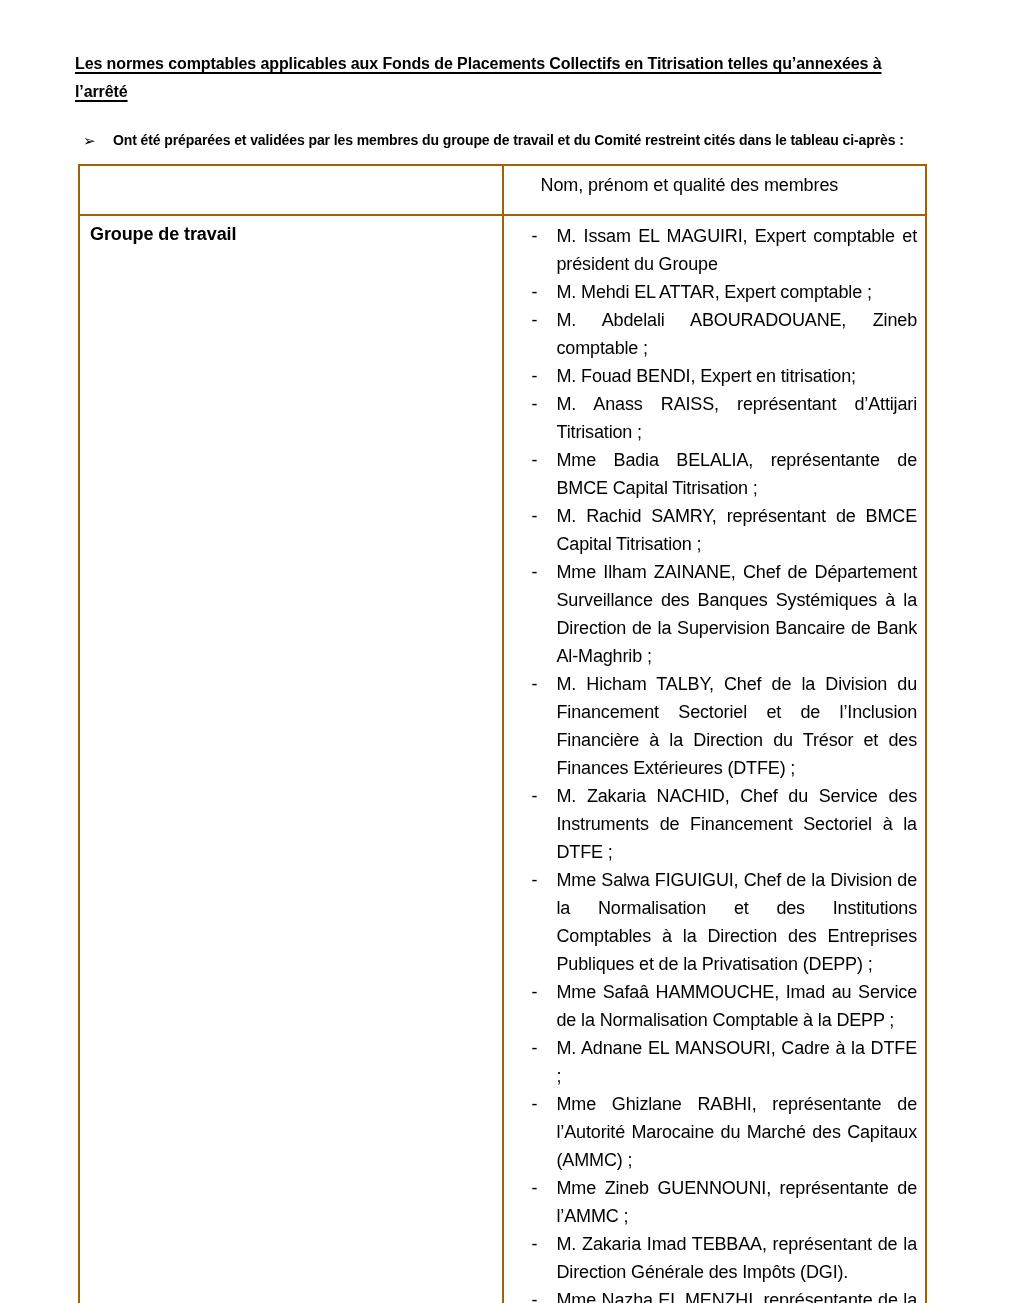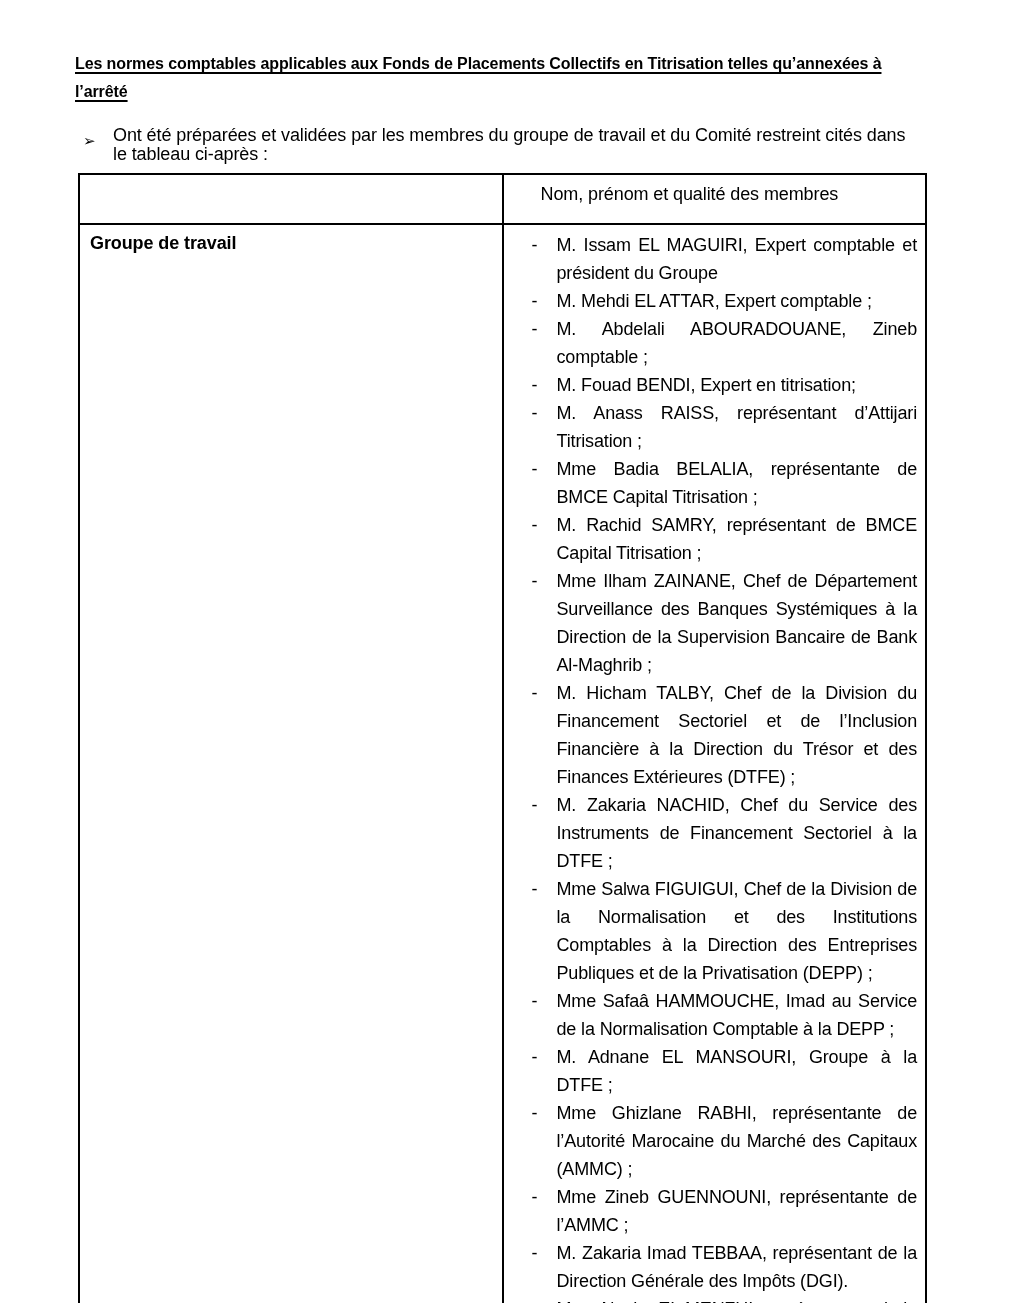--- a/index.html
+++ b/index.html
@@ -35,34 +35,35 @@
     margin-top: 20px;
     max-width: 845px;
   }
   .bullet-marker {
     flex: 0 0 30px;
     margin-left: 8px;
     font-size: 15px;
     line-height: 29px;
   }
   .bullet-text {
-    font-size: 18px;
-    line-height: 19px;
+    font-size: 14px;
+    line-height: 29px;
     letter-spacing: -0.1px;
+    font-weight: bold;
   }
   
   table.members-table {
     margin-top: 9px;
     margin-left: 3px;
     border-collapse: collapse;
     width: 849px;
     table-layout: fixed;
   }
   table.members-table td, table.members-table th {
-    border: 2px solid #000000;
+    border: 2px solid #a16207;
     vertical-align: top;
     font-size: 18px;
     text-align: left;
   }
   td.ghost-cell { border: none; background: transparent; }
   td.header-cell {
     height: 50px;
     padding: 9px 8px 0 37px;
     letter-spacing: -0.1px;
   }
@@ -122,21 +123,21 @@
                 <li>M. Abdelali ABOURADOUANE, Zineb comptable ;</li>
                 <li>M. Fouad BENDI, Expert en titrisation;</li>
                 <li>M. Anass RAISS, représentant d’Attijari Titrisation ;</li>
                 <li>Mme Badia BELALIA, représentante de BMCE Capital Titrisation ;</li>
                 <li>M. Rachid SAMRY, représentant de BMCE Capital Titrisation ;</li>
                 <li>Mme Ilham ZAINANE, Chef de Département Surveillance des Banques Systémiques à la Direction de la Supervision Bancaire de Bank Al-Maghrib ;</li>
                 <li>M. Hicham TALBY, Chef de la Division du Financement Sectoriel et de l’Inclusion Financière à la Direction du Trésor et des Finances Extérieures (DTFE) ;</li>
                 <li>M. Zakaria NACHID, Chef du Service des Instruments de Financement Sectoriel à la DTFE ;</li>
                 <li>Mme Salwa FIGUIGUI, Chef de la Division de la Normalisation et des Institutions Comptables à la Direction des Entreprises Publiques et de la Privatisation (DEPP) ;</li>
                 <li>Mme Safaâ HAMMOUCHE, Imad au Service de la Normalisation Comptable à la DEPP ;</li>
-                <li>M. Adnane EL MANSOURI, Groupe à la DTFE ;</li>
+                <li>M. Adnane EL MANSOURI, Cadre à la DTFE ;</li>
                 <li>Mme Ghizlane RABHI, représentante de l’Autorité Marocaine du Marché des Capitaux (AMMC) ;</li>
                 <li>Mme Zineb GUENNOUNI, représentante de l’AMMC ;</li>
                 <li>M. Zakaria Imad TEBBAA, représentant de la Direction Générale des Impôts (DGI).</li>
                 <li>Mme Nazha EL MENZHI, représentante de la DGI.</li>
               </ul>
           </div>
         </td>
       </tr>
 
     </tbody>

